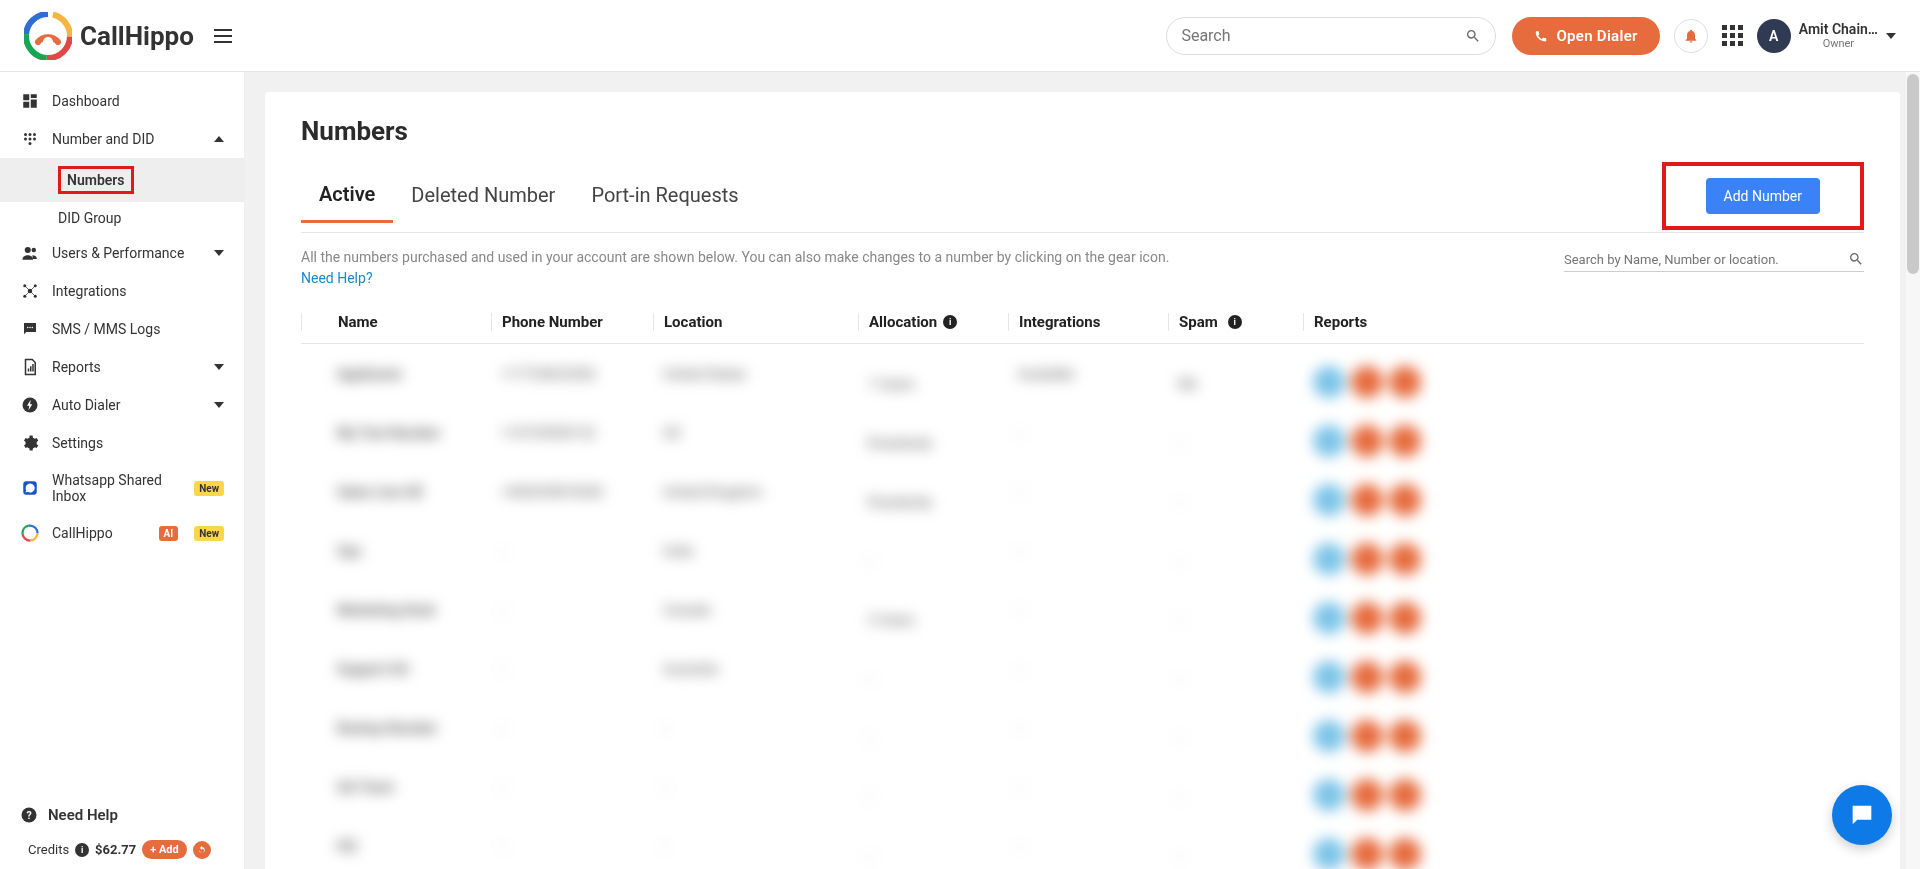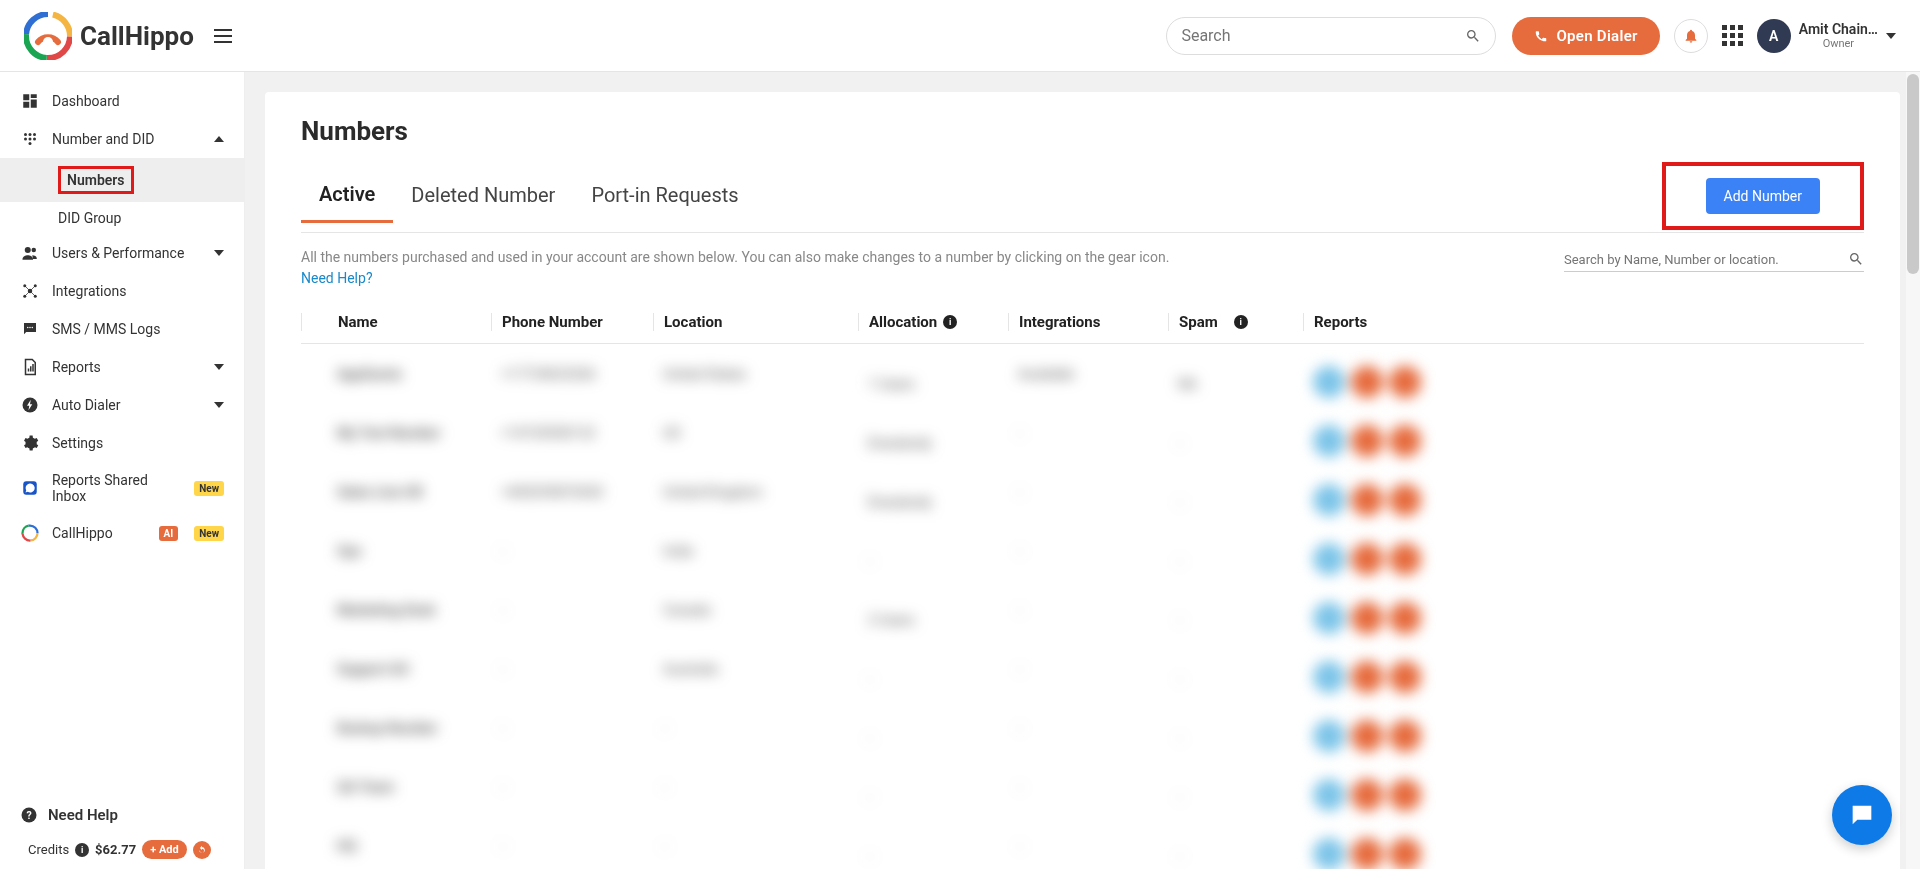--- a/index.html
+++ b/index.html
@@ -71,21 +71,21 @@
     .description a { color: #1989c9; text-decoration: none; }
     .panel-search { width: 300px; border-bottom: 1px solid #ccc; display: flex; align-items: center; padding: 4px 0; }
     .panel-search input { border: none; outline: none; flex: 1; font-size: 13px; color: #4d7c0f; }
     .table-head { display: flex; margin-top: 24px; border-bottom: 1px solid #e5e5e5; padding-bottom: 12px; }
     .table-head > div { font-size: 15px; font-weight: 700; color: #222; }
     .col-name { width: 190px; padding-left: 36px; border-left: 1px solid #e5e5e5;}
     .col-phone { width: 162px; border-left: 1px solid #e5e5e5; padding-left: 10px;}
     .col-loc { width: 205px; border-left: 1px solid #e5e5e5; padding-left: 10px;}
     .col-alloc { width: 150px; border-left: 1px solid #e5e5e5; padding-left: 10px; display: flex; align-items: center; gap: 6px;}
     .col-avail { width: 160px; border-left: 1px solid #e5e5e5; padding-left: 10px;}
-    .col-spam { width: 135px; border-left: 1px solid #e5e5e5; padding-left: 10px; display: flex; align-items: center; gap: 16px;}
+    .col-spam { width: 135px; border-left: 1px solid #e5e5e5; padding-left: 10px; display: flex; align-items: center; gap: 10px;}
     .col-action { flex: 1; border-left: 1px solid #e5e5e5; padding-left: 10px;}
     .info-dot { width: 14px; height: 14px; border-radius: 50%; background: #222; color: #fff; font-size: 9px; font-weight: 700; display: inline-flex; align-items: center; justify-content: center; }
 
     .table-body { filter: blur(7px); margin-top: 10px; }
     .table-row { display: flex; padding: 12px 0; font-size: 14px; color: #555; }
     .table-row > div { white-space: nowrap; overflow: hidden; }
     .act-circle { width: 32px; height: 32px; border-radius: 50%; display: inline-block; margin-right: 6px; }
 
     .chat-fab { position: fixed; bottom: 24px; right: 28px; width: 60px; height: 60px; border-radius: 50%; background: #0d7ae7; display: flex; align-items: center; justify-content: center; cursor: pointer; box-shadow: 0 4px 12px rgba(0,0,0,0.2); }
     .chat-fab svg { width: 28px; height: 28px; fill: #fff; }
@@ -264,21 +264,21 @@
       <span class="label">Settings</span>
     </div>
 
     <div class="side-item">
       <span class="icn">
           <svg viewBox="0 0 24 24">
             <rect x="3" y="3" width="18" height="18" rx="4" fill="#1a55c7"></rect>
             <path d="M12 6a6 6 0 00-5 9l-1 3 3-1a6 6 0 103-11z" fill="#fff"></path>
           </svg>
         </span>
-      <span class="label">Reports Shared Inbox</span>
+      <span class="label">Whatsapp Shared Inbox</span>
       <span class="badge-new">New</span>
     </div>
 
     <div class="side-item">
       <span class="icn">
           <svg viewBox="0 0 24 24">
             <circle cx="12" cy="12" r="10" fill="none" stroke="#f4b542" stroke-width="3" stroke-dasharray="15 100"></circle>
             <circle cx="12" cy="12" r="10" fill="none" stroke="#e04848" stroke-width="3" stroke-dasharray="15 100" stroke-dashoffset="-15"></circle>
             <circle cx="12" cy="12" r="10" fill="none" stroke="#1aa553" stroke-width="3" stroke-dasharray="15 100" stroke-dashoffset="-30"></circle>
             <circle cx="12" cy="12" r="10" fill="none" stroke="#2f6fd4" stroke-width="3" stroke-dasharray="18 100" stroke-dashoffset="-45"></circle>

